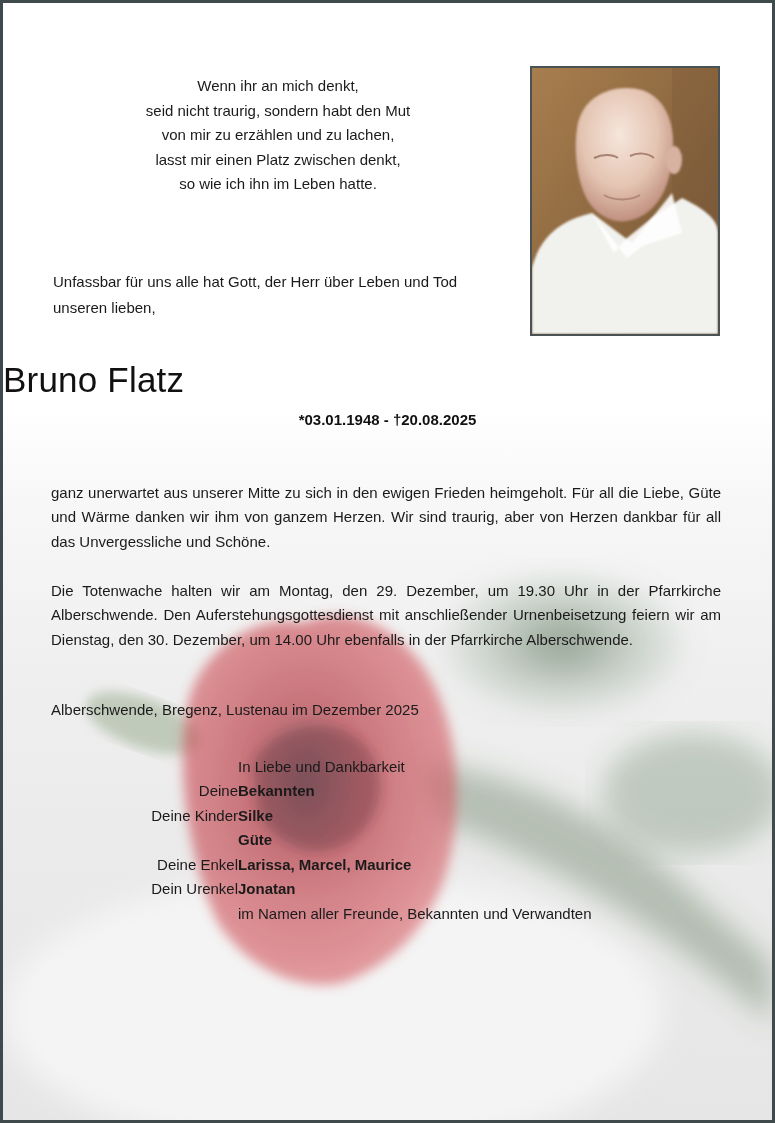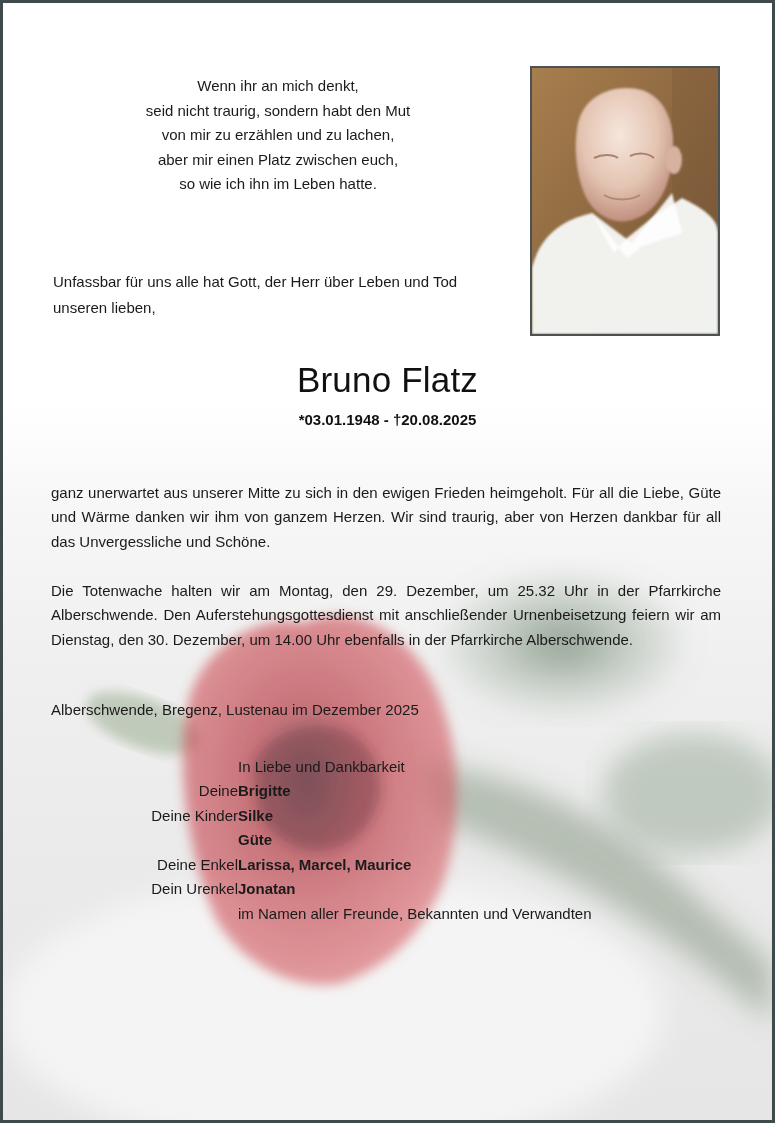--- a/index.html
+++ b/index.html
@@ -29,21 +29,21 @@
     border: 2px solid #4a5254; background: #8a6a44; overflow: hidden;
   }
   .photo-frame svg { display: block; width: 186px; height: 266px; }
 
   .intro {
     position: absolute; left: 50px; top: 254px; width: 470px;
     font-size: 15px; line-height: 26px; color: #1a1a1a;
   }
   .name {
     position: absolute; left: 0; width: 769px; top: 345px;
-    text-align: center; font-size: 35px; font-weight: normal; color: #111;
+    text-align: left; font-size: 35px; font-weight: normal; color: #111;
     letter-spacing: 0.2px;
   }
   .dates {
     position: absolute; left: 0; width: 769px; top: 396px;
     text-align: center; font-size: 15px; font-weight: bold; color: #111;
   }
   .para {
     position: absolute; left: 48px; width: 670px;
     font-size: 15px; line-height: 24.3px; text-align: justify; color: #1a1a1a;
   }
@@ -100,21 +100,21 @@
 
     <rect x="0" y="0" width="769" height="520" fill="url(#fade)"></rect>
   </svg>
 
   <div class="content">
 
     <div class="quote">
       <div>Wenn ihr an mich denkt,</div>
       <div>seid nicht traurig, sondern habt den Mut</div>
       <div>von mir zu erzählen und zu lachen,</div>
-      <div>aber mir einen Platz zwischen euch,</div>
+      <div>lasst mir einen Platz zwischen denkt,</div>
       <div>so wie ich ihn im Leben hatte.</div>
     </div>
 
     <div class="photo-frame">
       <svg viewBox="0 0 186 266" xmlns="http://www.w3.org/2000/svg">
         <defs>
           <linearGradient id="bgP" x1="0" y1="0" x2="1" y2="1">
             <stop offset="0" stop-color="#a77e4e"></stop>
             <stop offset="0.5" stop-color="#8d6840"></stop>
             <stop offset="1" stop-color="#6e5236"></stop>
@@ -146,34 +146,34 @@
 
     <div class="intro">
       <div>Unfassbar für uns alle hat Gott, der Herr über Leben und Tod</div>
       <div>unseren lieben,</div>
     </div>
 
     <div class="name">Bruno Flatz</div>
     <div class="dates">*03.01.1948 - †20.08.2025</div>
 
     <div class="para para1">ganz unerwartet aus unserer Mitte zu sich in den ewigen Frieden heimgeholt. Für all die Liebe, Güte und Wärme danken wir ihm von ganzem Herzen. Wir sind traurig, aber von Herzen dankbar für all das Unvergessliche und Schöne.</div>
-    <div class="para para2">Die Totenwache halten wir am Montag, den 29. Dezember, um 25.32 Uhr in der Pfarrkirche Alberschwende. Den Auferstehungsgottesdienst mit anschließender Urnenbeisetzung feiern wir am Dienstag, den 30. Dezember, um 14.00 Uhr ebenfalls in der Pfarrkirche Alberschwende.</div>
+    <div class="para para2">Die Totenwache halten wir am Montag, den 29. Dezember, um 19.30 Uhr in der Pfarrkirche Alberschwende. Den Auferstehungsgottesdienst mit anschließender Urnenbeisetzung feiern wir am Dienstag, den 30. Dezember, um 14.00 Uhr ebenfalls in der Pfarrkirche Alberschwende.</div>
 
     <div class="place">
       <b>Alberschwende, Bregenz, Lustenau</b><span> im Dezember 2025</span>
     </div>
 
     <div class="signoff">
       <div class="row">
         <span class="rel"></span>
         <span class="who">In Liebe und Dankbarkeit</span>
       </div>
       <div class="row">
         <span class="rel">Deine</span>
-        <span class="who bold">Brigitte</span>
+        <span class="who bold">Bekannten</span>
       </div>
       <div class="row">
         <span class="rel">Deine Kinder</span>
         <span class="who bold">Silke</span>
       </div>
       <div class="row">
         <span class="rel"></span>
         <span class="who bold">Güte</span>
       </div>
       <div class="row">

